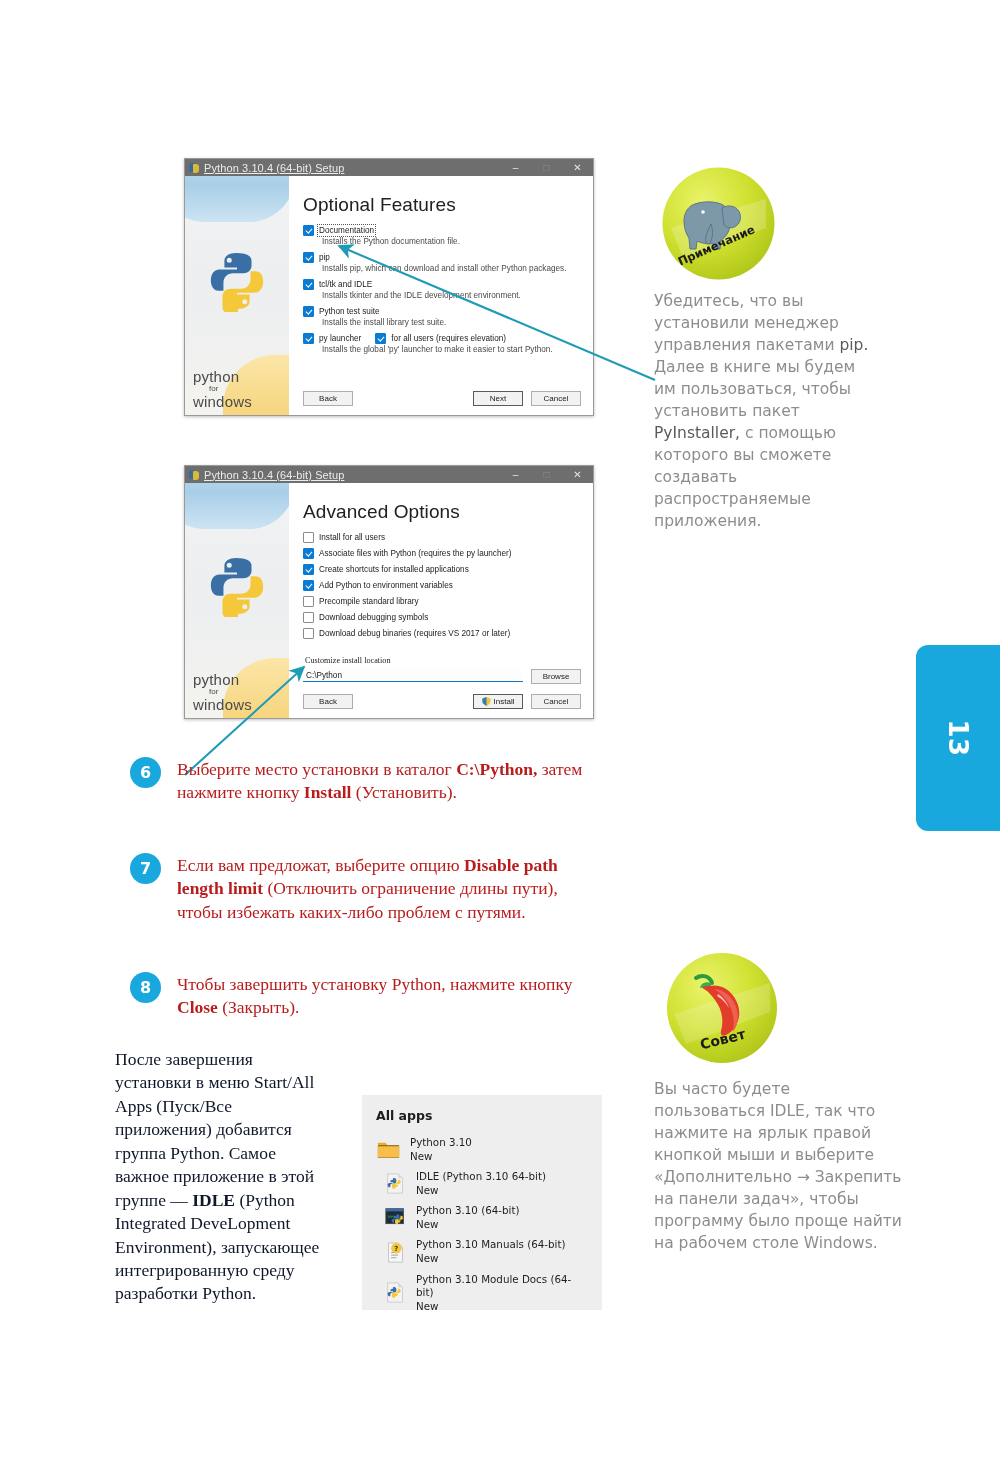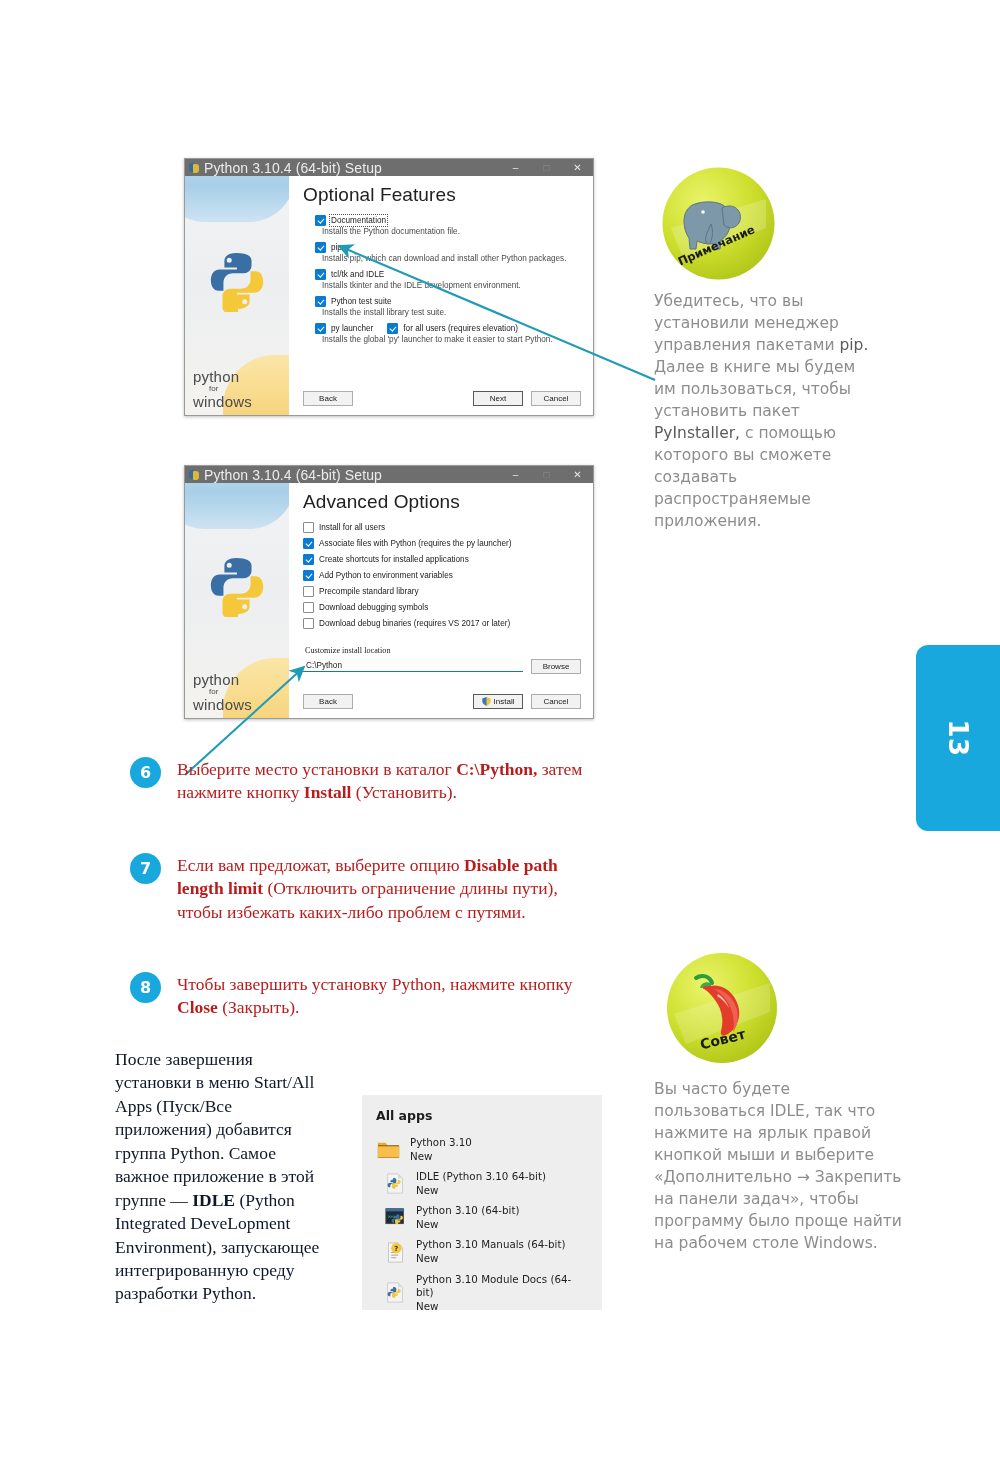--- a/index.html
+++ b/index.html
@@ -44,23 +44,24 @@
     border-radius: 3px 1px 1px 3px;
   }
   .win-titlebar-icon .pyy {
     position: absolute; left: 4px; top: 2px;
     width: 6px; height: 9px;
     background: #d8b93a;
     border-radius: 1px 3px 3px 1px;
   }
   .win-title-text {
     color: #ececec;
-    font-size: 14px;
+    font-size: 11px;
     letter-spacing: .1px;
     white-space: nowrap;
+    text-decoration: underline;
   }
   .win-ctrl-group {
     position: absolute;
     right: 0; top: 0;
     height: 17px;
     display: flex;
     align-items: center;
   }
   .win-ctrl {
     width: 31px; height: 17px;
@@ -112,38 +113,37 @@
     line-height: 1;
     z-index: 3;
   }
   .banner-caption .c1 { font-size: 15px; letter-spacing: .2px; }
   .banner-caption .c2 { font-size: 8px; margin: 1px 0 1px 16px; }
   .banner-caption .c3 { font-size: 15px; letter-spacing: .2px; }
 
   
   .win-pane {
     flex: 1;
-    padding: 8px 12px 0 14px;
+    padding: 18px 12px 0 14px;
     position: relative;
     min-width: 0;
   }
   .win-heading {
     font-size: 19px;
     color: #212121;
     font-weight: 400;
     margin: 0 0 9px 0;
     letter-spacing: .1px;
   }
   .opt-row {
     display: flex;
     align-items: center;
     margin-bottom: 1px;
     font-size: 8.2px;
     color: #1b1b1b;
-    margin-left: 12px;
   }
   .opt-desc {
     font-size: 8.2px;
     color: #4a4a4a;
     margin: 0 0 6px 19px;
   }
   .adv-row {
     display: flex;
     align-items: center;
     margin-bottom: 5px;

